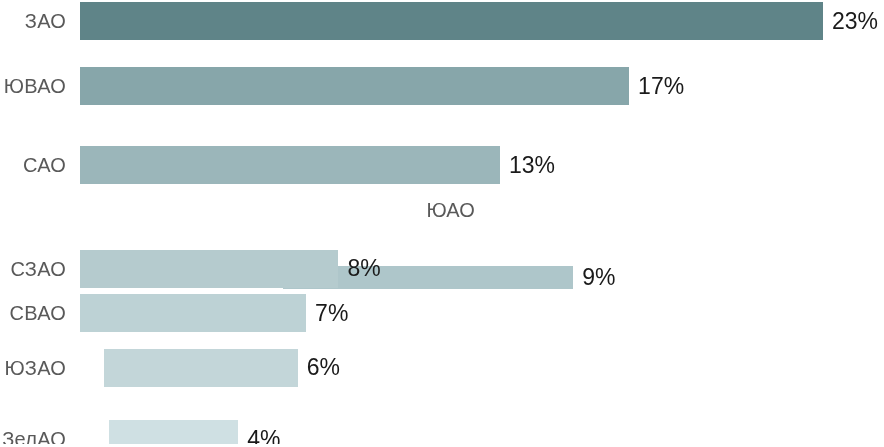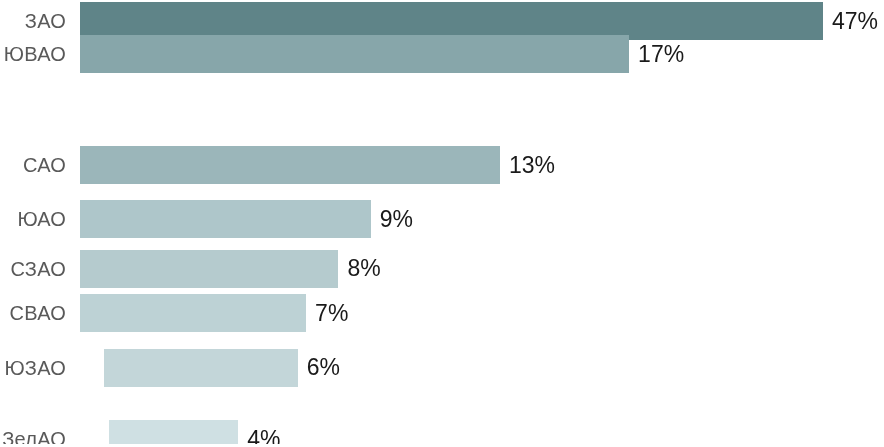--- a/index.html
+++ b/index.html
@@ -65,38 +65,38 @@
 </style>
 </head>
 <body>
 
 <div id="chart-root">
   <div class="plot-area" style="background: rgb(255, 255, 255);">
       <div class="bar-row" style="top: 2px; height: 38px;">
         <div class="cat-label">ЗАО</div>
         <div class="bar-wrap">
           <div class="bar" style="width: 742.9px; background: rgb(95, 132, 136);"></div>
-          <div class="value-label" style="color: rgb(26, 26, 26);">47%</div>
+          <div class="value-label" style="color: rgb(26, 26, 26);">23%</div>
         </div>
       </div>
-      <div class="bar-row" style="top: 35px; height: 38px;">
+      <div class="bar-row" style="top: 67px; height: 38px;">
         <div class="cat-label">ЮВАО</div>
         <div class="bar-wrap">
           <div class="bar" style="width: 549.1px; background: rgb(135, 166, 170);"></div>
           <div class="value-label" style="color: rgb(26, 26, 26);">17%</div>
         </div>
       </div>
       <div class="bar-row" style="top: 146px; height: 38px;">
         <div class="cat-label">САО</div>
         <div class="bar-wrap">
           <div class="bar" style="width: 419.9px; background: rgb(155, 182, 186);"></div>
           <div class="value-label" style="color: rgb(26, 26, 26);">13%</div>
         </div>
       </div>
-      <div class="bar-row" style="top: 200px; height: 38px;">
+      <div class="bar-row" style="top: 200px; height: 38px; flex-direction: column;">
         <div class="cat-label">ЮАО</div>
         <div class="bar-wrap">
           <div class="bar" style="width: 290.7px; background: rgb(174, 198, 202);"></div>
           <div class="value-label" style="color: rgb(26, 26, 26);">9%</div>
         </div>
       </div>
       <div class="bar-row" style="top: 249.5px; height: 38px; align-items: center;">
         <div class="cat-label">СЗАО</div>
         <div class="bar-wrap">
           <div class="bar" style="width: 258.4px; background: rgb(181, 203, 206);"></div>

